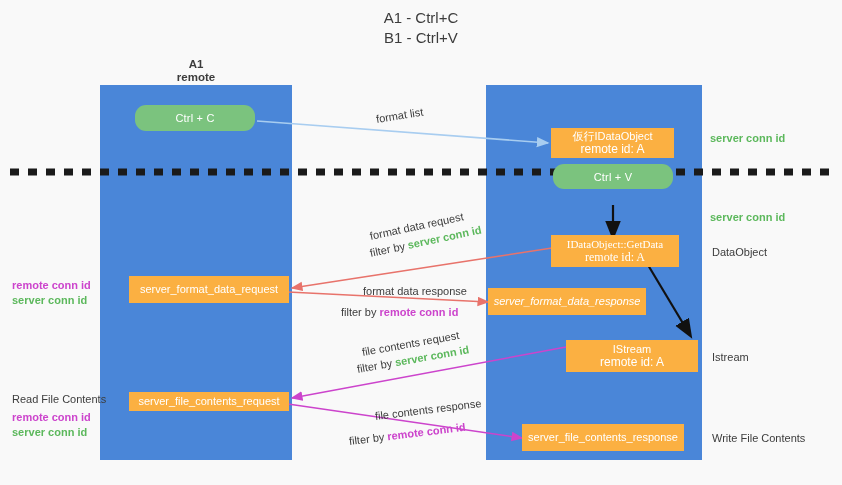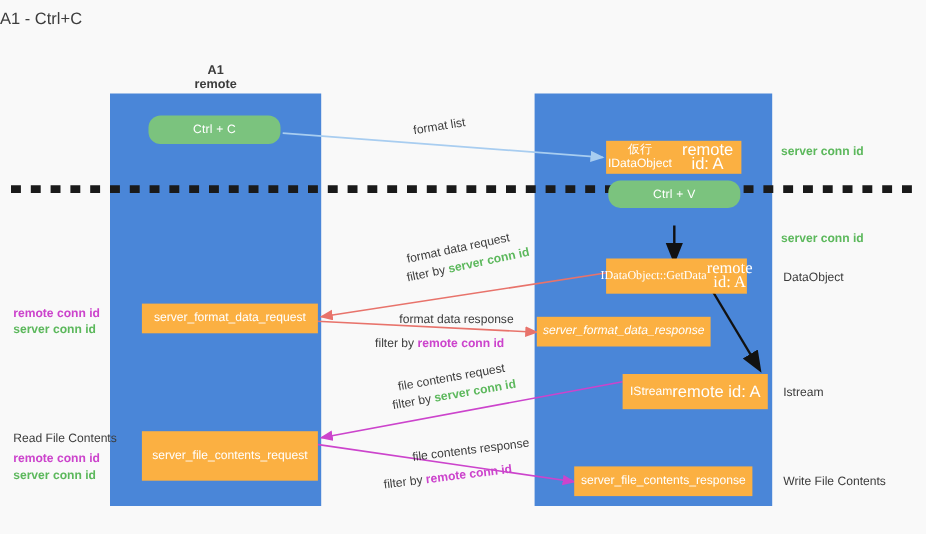--- a/index.html
+++ b/index.html
@@ -20,49 +20,50 @@
     font-size:11.5px;line-height:13px;
   }
 
   .gbox{
     position:absolute;background:#7bc37e;color:#ffffff;
     display:flex;align-items:center;justify-content:center;
     font-size:11px;letter-spacing:.2px;border-radius:11px;
   }
   .obox{
     position:absolute;background:#fbb042;color:#ffffff;
-    display:flex;flex-direction:row;align-items:center;justify-content:center;
+    display:flex;flex-direction:column;align-items:center;justify-content:center;
     font-size:11px;line-height:13px;text-align:center;
   }
-  .obox .l2{font-size:15px;}
+  .obox .l2{font-size:12px;}
 
   .lbl{position:absolute;color:#3c3c3c;font-size:11px;line-height:14px;white-space:nowrap;}
   .lbl.rot-a{transform:rotate(-9deg);transform-origin:left center;}
   .lbl.rot-b{transform:rotate(-7deg);transform-origin:left center;}
   .lbl.rot-c{transform:rotate(-12deg);transform-origin:left center;}
   .lbl.rot-d{transform:rotate(-10deg);transform-origin:left center;}
 
   .srv{color:#5cb85c;font-weight:bold;}
   .rem{color:#cc44cc;font-weight:bold;}
 
   .side{position:absolute;font-size:11px;line-height:15px;color:#3c3c3c;white-space:nowrap;}
   .side .srv,.side .rem{display:block;}
 
   .title{
-    position:absolute;left:0;top:8px;width:842px;text-align:left;
+    position:absolute;left:0;top:8px;width:842px;text-align:center;
     color:#3c3c3c;font-size:15px;line-height:20px;
   }
 </style>
 </head>
 <body>
 
 <div id="stage">
 
   <div class="title">
     <div>A1 - Ctrl+C</div>
+    <div>B1 - Ctrl+V</div>
   </div>
 
   <div class="col-head" style="left:100px;top:58px;width:192px;font-weight:bold;">
     <div>A1</div>
     <div>remote</div>
   </div>
   <div class="col-head" style="left:486px;top:58px;width:216px;margin-top:34px;">
     <div>B1</div>
   </div>
 
@@ -120,21 +121,21 @@
     <span class="l1">IStream</span>
     <span class="l2">remote id: A</span>
   </div>
 
   <div class="obox" style="left:488px;top:288px;width:158px;height:27px;font-style:italic;">server_format_data_response</div>
 
   <div class="obox" style="left:522px;top:424px;width:162px;height:27px;">server_file_contents_response</div>
 
   <div class="obox" style="left:129px;top:276px;width:160px;height:27px;">server_format_data_request</div>
 
-  <div class="obox" style="left:129px;top:392px;width:160px;height:45px;">server_file_contents_request</div>
+  <div class="obox" style="left:129px;top:392px;width:160px;height:19px;">server_file_contents_request</div>
 
   <div class="lbl rot-a" style="left:376px;top:112px;">format list</div>
 
   <div class="lbl rot-c" style="left:370px;top:229px;">format data request</div>
   <div class="lbl rot-c" style="left:370px;top:246px;">
     <span>filter by </span><span class="srv">server conn id</span>
   </div>
 
   <div class="lbl" style="left:363px;top:284px;">format data response</div>
   <div class="lbl" style="left:341px;top:305px;">

